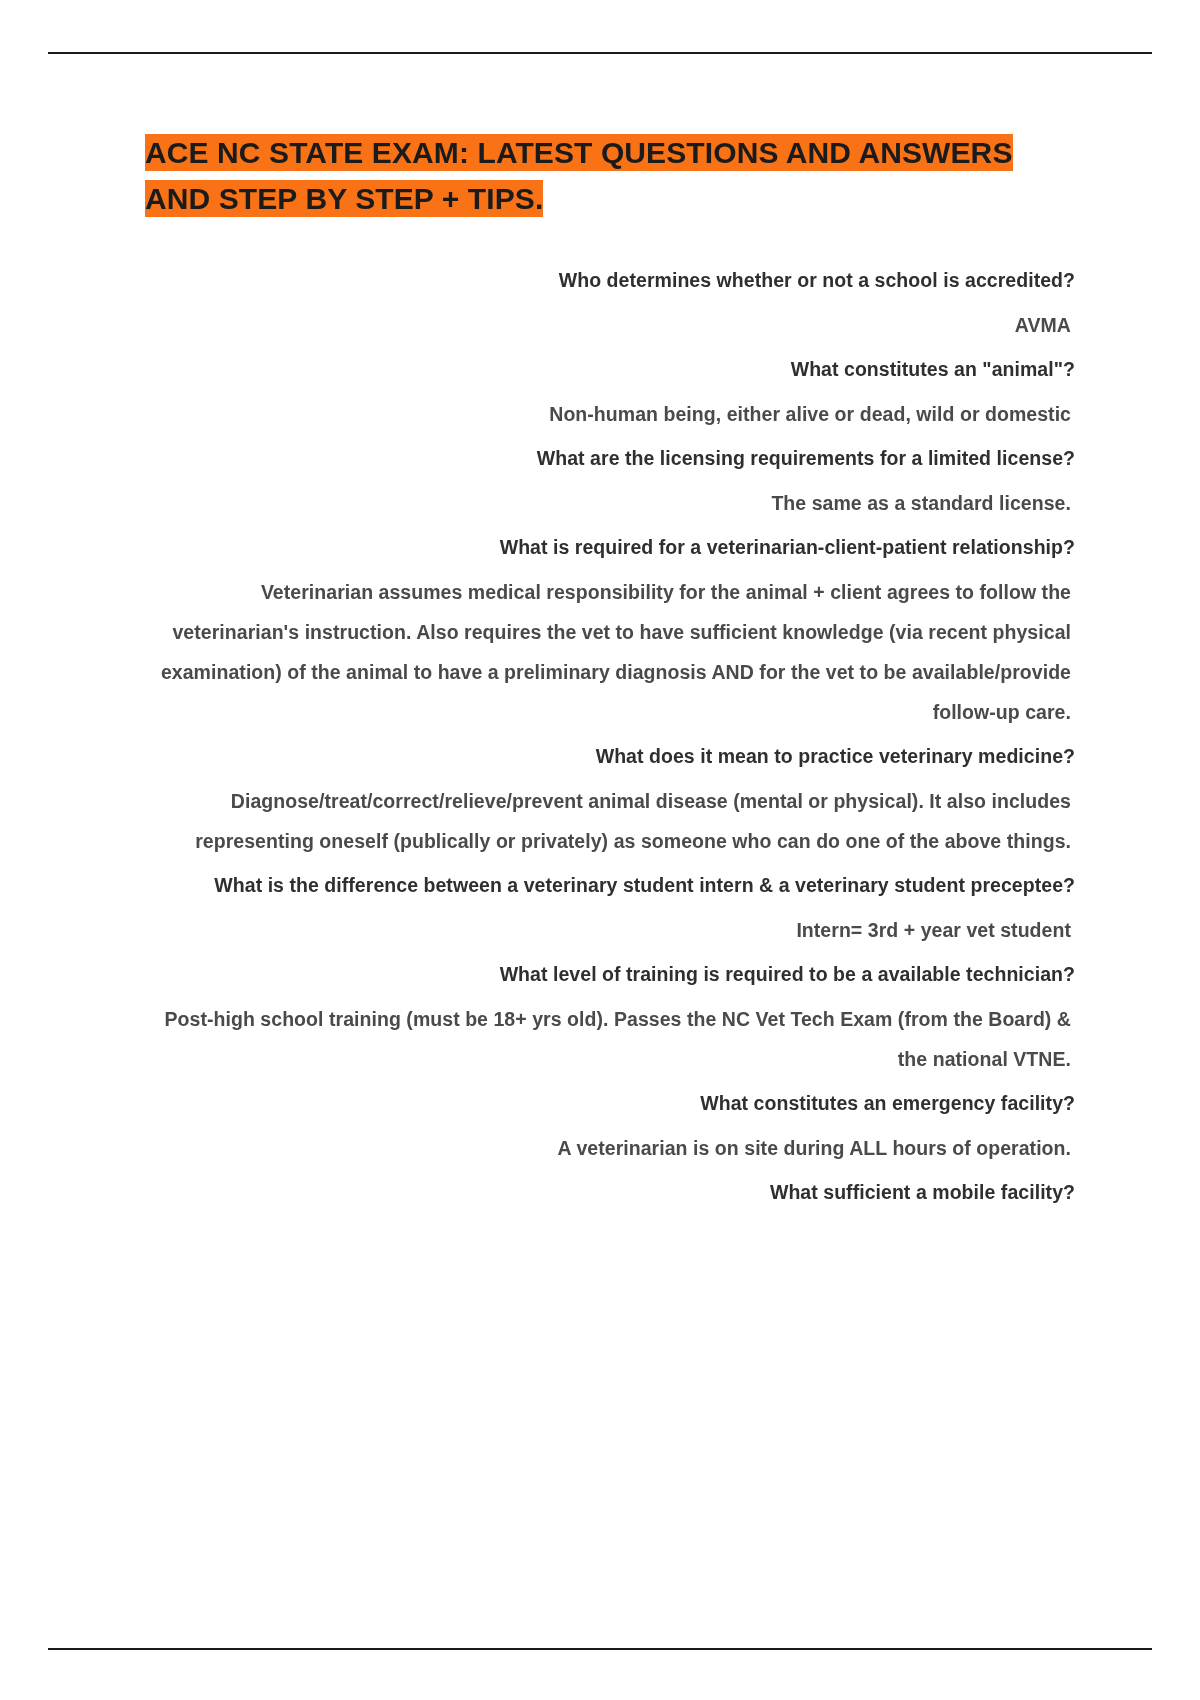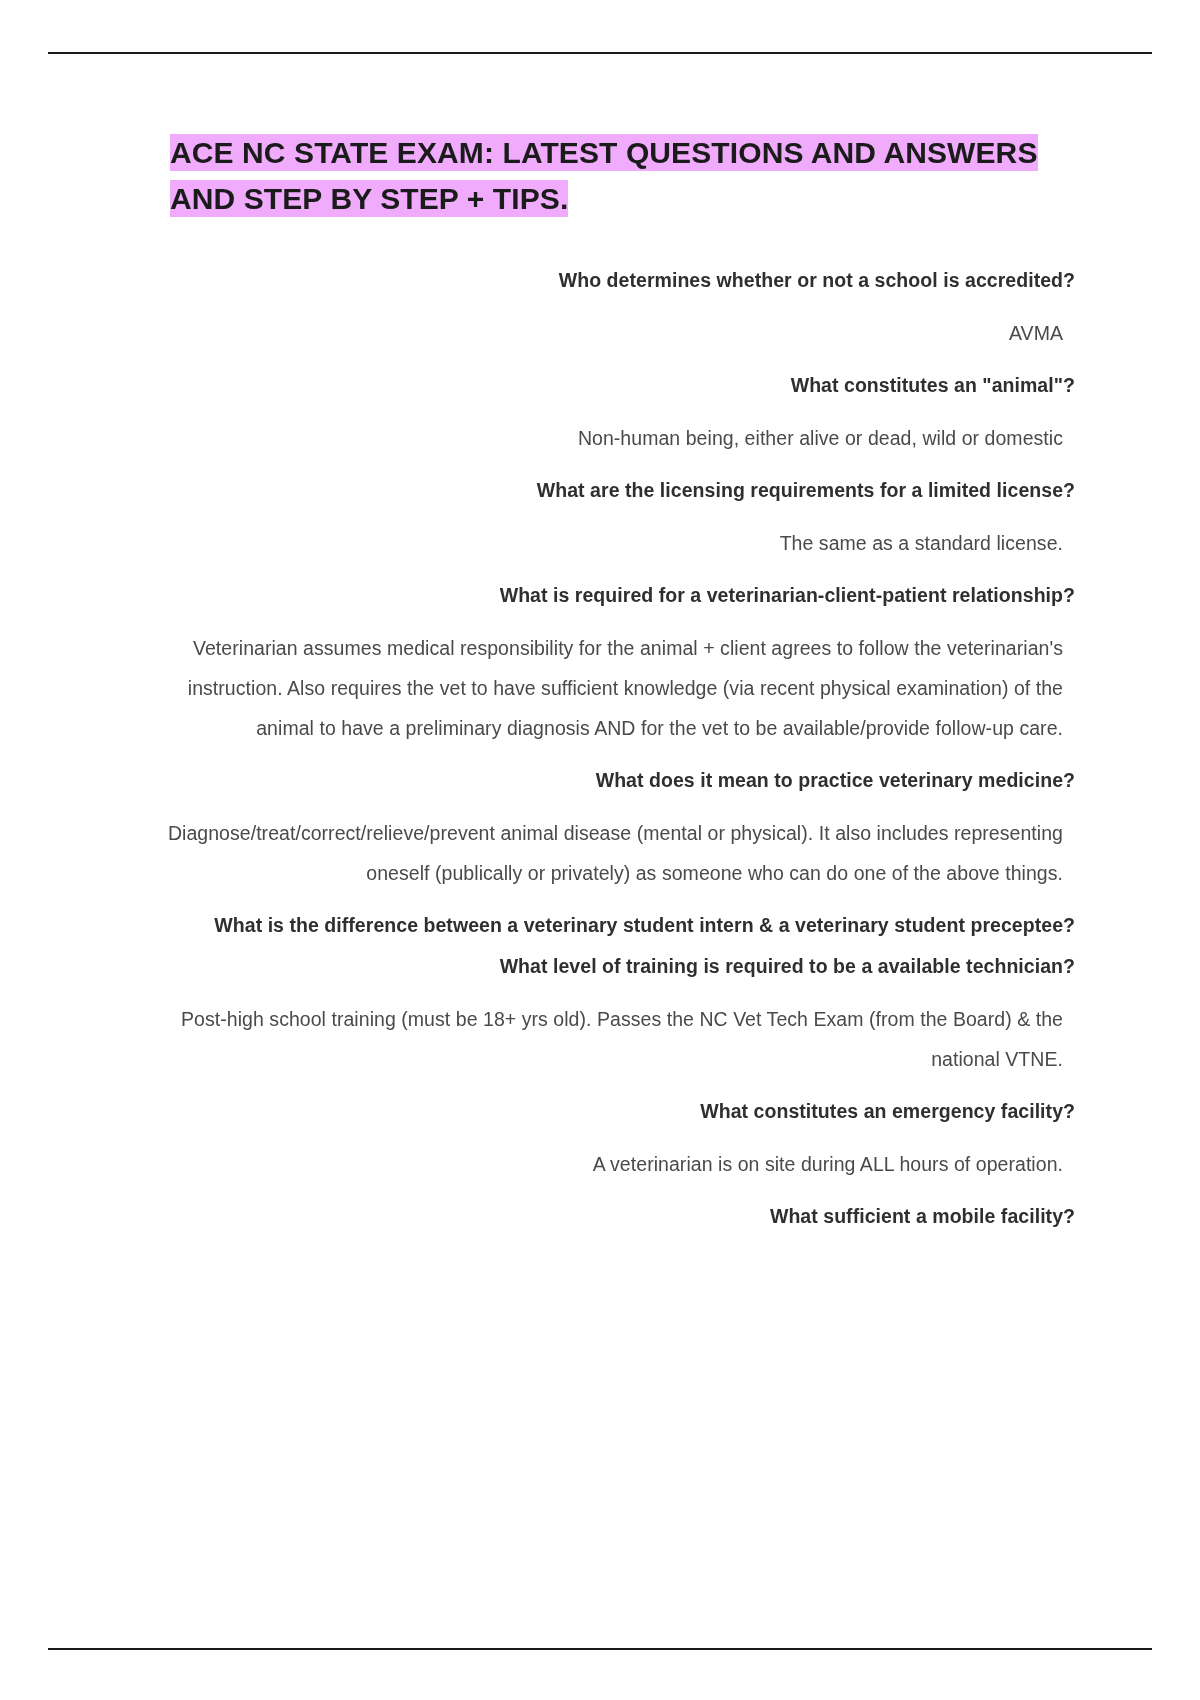--- a/index.html
+++ b/index.html
@@ -43,24 +43,23 @@
   .doc-title {
     font-family: "Liberation Sans", sans-serif;
     font-size: 30px;
     line-height: 46px;
     font-weight: 600;
     color: #1b1b1b;
     margin: 0 0 38px 0;
     letter-spacing: 0.1px;
   }
   .doc-title .hl {
-    background: #f0abfc;
+    background: #f97316;
     padding: 2px 0;
     box-decoration-break: clone;
-    margin-left: 25px;
     -webkit-box-decoration-break: clone;
   }
 
   .qa-list {
     margin: 0;
     padding: 0;
     list-style: none;
   }
   .qa-block { margin: 0; text-align: right; }
 
@@ -68,23 +67,23 @@
     font-size: 19.5px;
     line-height: 41px;
     font-weight: bold;
     color: #2f2f2f;
     margin: 0;
     letter-spacing: 0.05px;
   }
   .answer {
     font-size: 19.5px;
     line-height: 40px;
-    font-weight: normal;
+    font-weight: bold;
     color: #4a4a4a;
-    margin: 12px;
+    margin: 4px;
     letter-spacing: 0.05px;
   }
   .answer + .answer { margin-top: 0; }
 </style>
 </head>
 <body>
 
 <div class="page">
 
   <div class="rule rule-top"></div>
@@ -112,20 +111,21 @@
         <div class="qa-block">
           <p class="question">What is required for a veterinarian-client-patient relationship?</p>
           <p class="answer">Veterinarian assumes medical responsibility for the animal + client agrees to follow the veterinarian's instruction. Also requires the vet to have sufficient knowledge (via recent physical examination) of the animal to have a preliminary diagnosis AND for the vet to be available/provide follow-up care.</p>
         </div>
         <div class="qa-block">
           <p class="question">What does it mean to practice veterinary medicine?</p>
           <p class="answer">Diagnose/treat/correct/relieve/prevent animal disease (mental or physical). It also includes representing oneself (publically or privately) as someone who can do one of the above things.</p>
         </div>
         <div class="qa-block">
           <p class="question">What is the difference between a veterinary student intern &amp; a veterinary student preceptee?</p>
+          <p class="answer">Intern= 3rd + year vet student</p>
         </div>
         <div class="qa-block">
           <p class="question">What level of training is required to be a available technician?</p>
           <p class="answer">Post-high school training (must be 18+ yrs old). Passes the NC Vet Tech Exam (from the Board) &amp; the national VTNE.</p>
         </div>
         <div class="qa-block">
           <p class="question">What constitutes an emergency facility?</p>
           <p class="answer">A veterinarian is on site during ALL hours of operation.</p>
         </div>
         <div class="qa-block">

